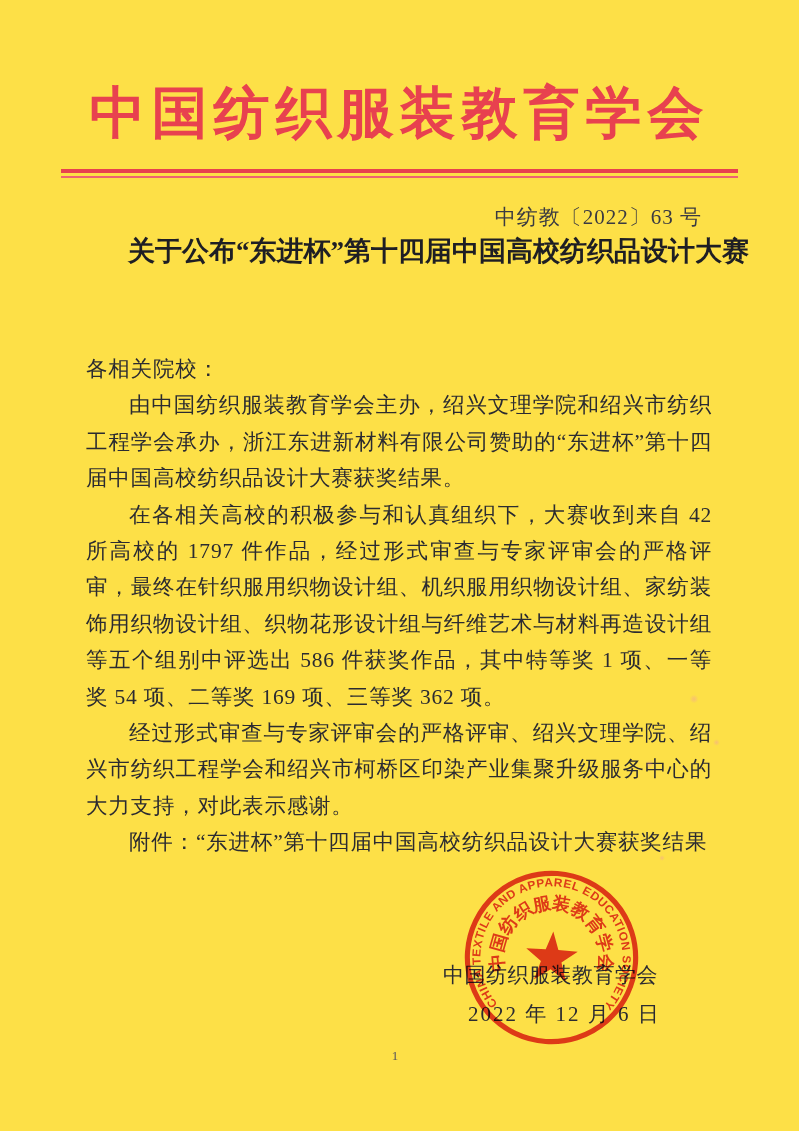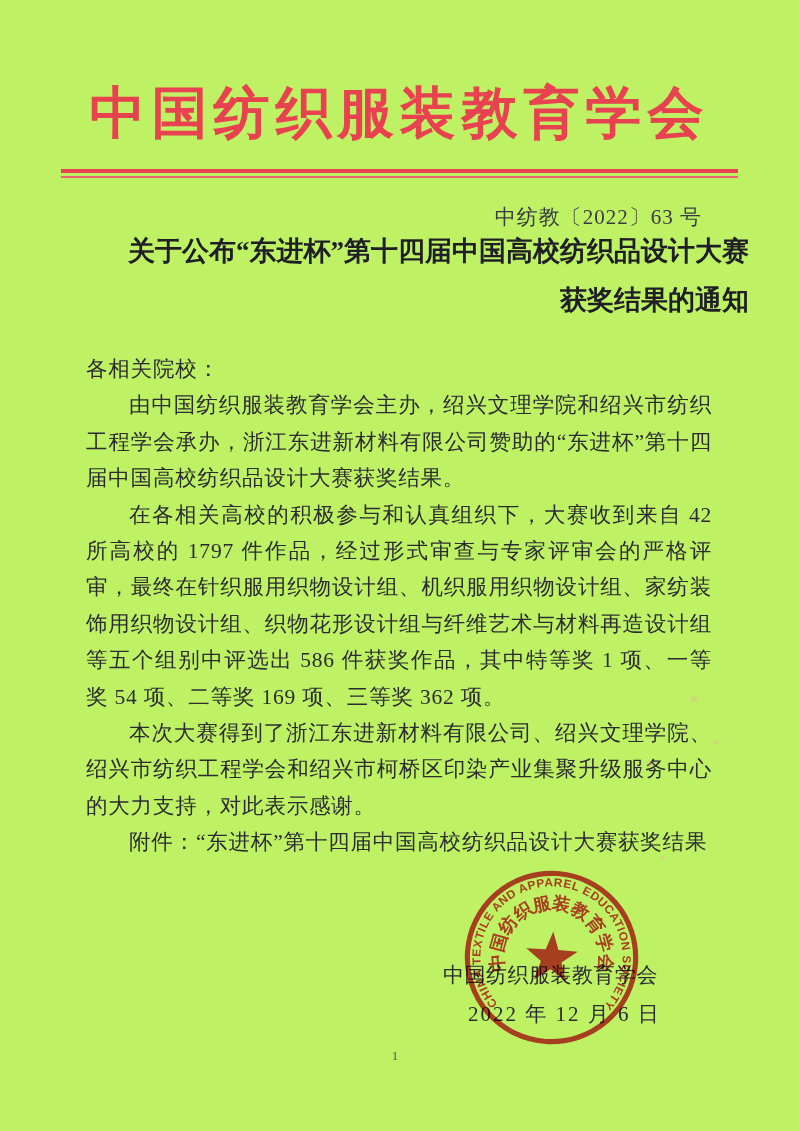--- a/index.html
+++ b/index.html
@@ -1,20 +1,20 @@
 <!DOCTYPE html>
 <html><head>
 <meta charset="utf-8">
 <style>
   html,body{margin:0;padding:0;background:#9a9a9a;}
   .page{
     position:relative;
     width:799px;height:1131px;
     margin:0 auto;
-    background:#bef264;
+    background:#fde047;
     overflow:hidden;
     font-family:"Liberation Serif","DejaVu Serif",serif;
   }
   .letterhead{
     position:absolute;left:0;top:76px;width:100%;
     text-align:center;
     font-size:56px;font-weight:bold;
     letter-spacing:6px;
     color:#e8414f;
     white-space:nowrap;
@@ -79,28 +79,27 @@
 
   <div class="letterhead">中国纺织服装教育学会</div>
 
   <div class="rule-thick"></div>
   <div class="rule-thin"></div>
 
   <div class="doc-number">中纺教〔2022〕63 号</div>
 
   <div class="doc-title">
     <div>关于公布“东进杯”第十四届中国高校纺织品设计大赛</div>
-    <div>获奖结果的通知</div>
   </div>
 
   <div class="body-text">
     <p>各相关院校：</p>
     <p class="indent">由中国纺织服装教育学会主办，绍兴文理学院和绍兴市纺织工程学会承办，浙江东进新材料有限公司赞助的“东进杯”第十四届中国高校纺织品设计大赛获奖结果。</p>
     <p class="indent">在各相关高校的积极参与和认真组织下，大赛收到来自 42 所高校的 1797 件作品，经过形式审查与专家评审会的严格评审，最终在针织服用织物设计组、机织服用织物设计组、家纺装饰用织物设计组、织物花形设计组与纤维艺术与材料再造设计组等五个组别中评选出 586 件获奖作品，其中特等奖 1 项、一等奖 54 项、二等奖 169 项、三等奖 362 项。</p>
-    <p class="indent">本次大赛得到了浙江东进新材料有限公司、绍兴文理学院、绍兴市纺织工程学会和绍兴市柯桥区印染产业集聚升级服务中心的大力支持，对此表示感谢。</p>
+    <p class="indent">经过形式审查与专家评审会的严格评审、绍兴文理学院、绍兴市纺织工程学会和绍兴市柯桥区印染产业集聚升级服务中心的大力支持，对此表示感谢。</p>
     <p class="attachment">附件：“东进杯”第十四届中国高校纺织品设计大赛获奖结果</p>
   </div>
 
   <div class="signature">中国纺织服装教育学会</div>
   <div class="sig-date">2022 年 12 月 6 日</div>
 
   <div class="ink-speck" style="left:689px;top:695px;width:10px;height:8px;"></div>
   <div class="ink-speck" style="left:713px;top:739px;width:7px;height:7px;"></div>
   <div class="ink-speck" style="left:645px;top:760px;width:9px;height:8px;"></div>
   <div class="ink-speck" style="left:582px;top:843px;width:7px;height:6px;"></div>

